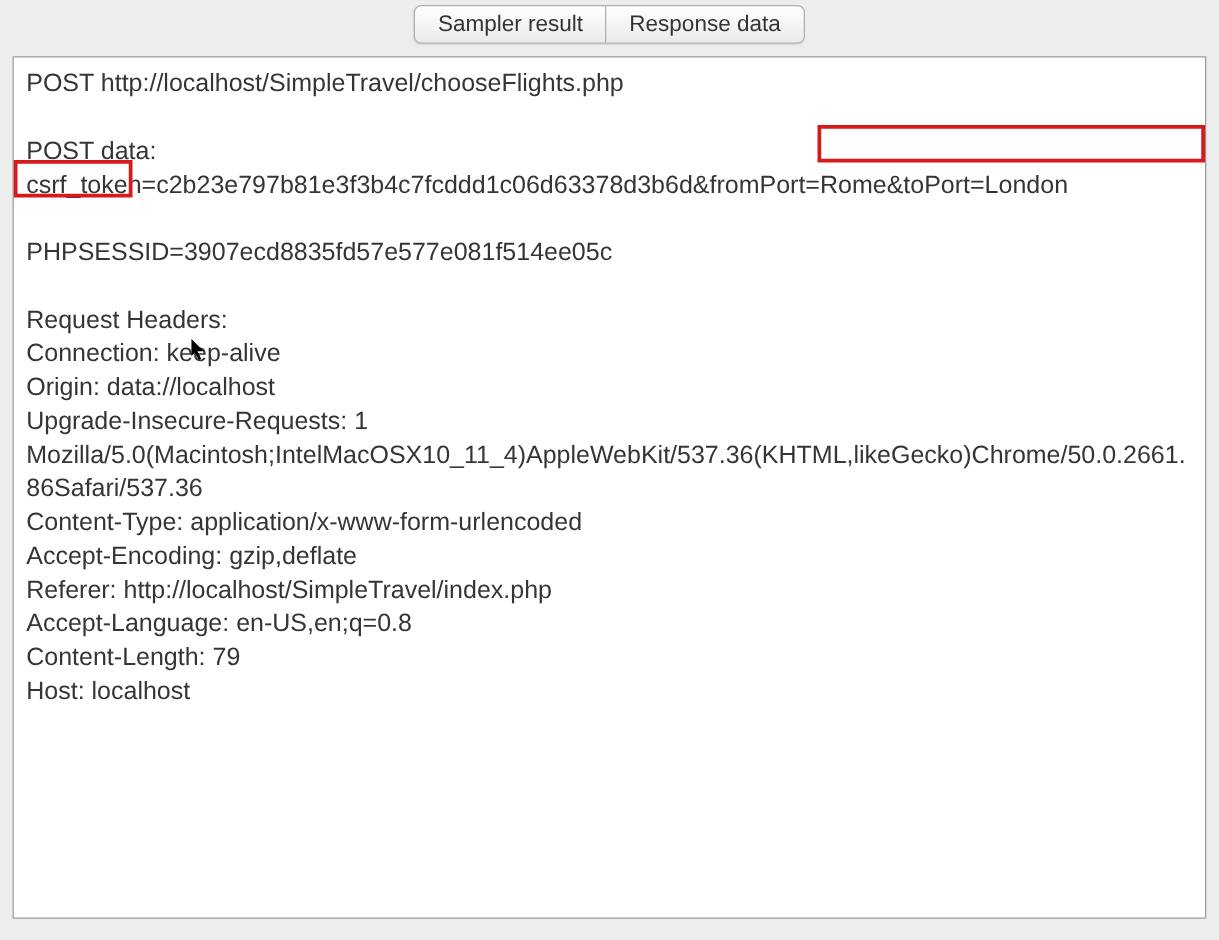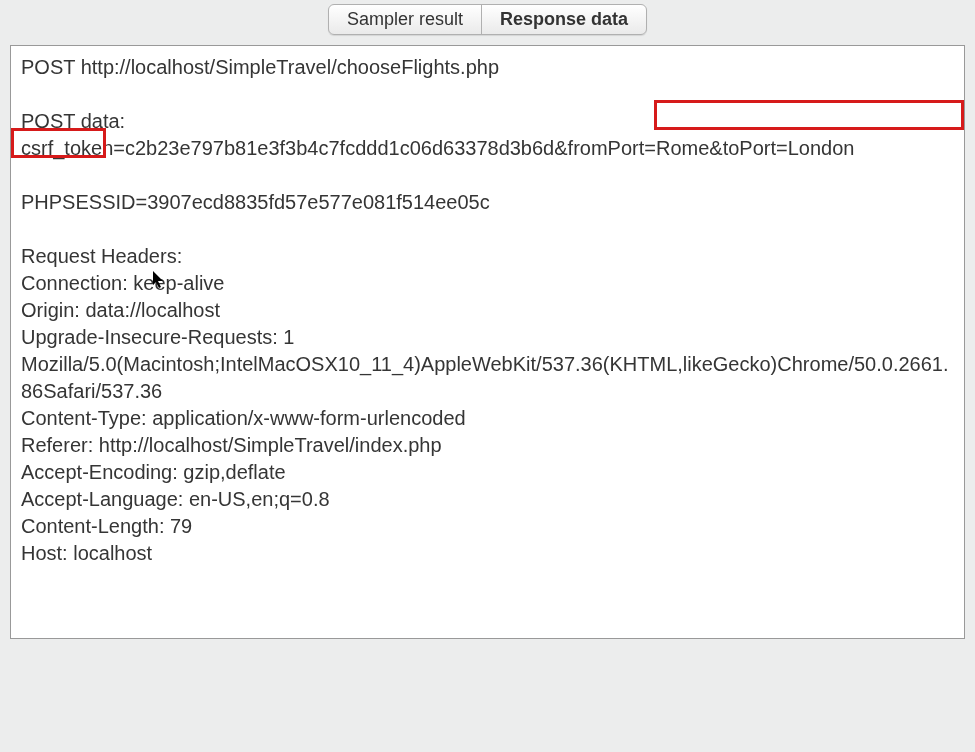--- a/index.html
+++ b/index.html
@@ -26,30 +26,30 @@
       box-shadow: 0 1px 1px rgba(0,0,0,0.1);
     }
     .tab {
       padding: 4px 18px;
       font-size: 18px;
       color: #333;
       border-right: 1px solid #b0b0b0;
       cursor: pointer;
       user-select: none;
     }
-    .tab:last-child { border-right: none; font-weight: bold; }
+    .tab:last-child { border-right: none; }
     .tab.active {
       background: linear-gradient(to bottom, #6aa6f2, #2a63d8);
       color: #ffffff;
     }
     .content-area {
       margin: 0 10px 10px 10px;
       background: #ffffff;
       border: 1px solid #999;
-      height: 594px;
+      height: 690px;
       padding: 8px 10px;
       font-family: "Helvetica Neue", Helvetica, Arial, sans-serif;
       font-size: 20px;
       line-height: 1.35;
       color: #353535;
       position: relative;
       word-break: break-all;
     }
     .request-line { }
     .blank-line { height: 1.35em; }
@@ -105,18 +105,18 @@
   <div><span>csrf_token=c2b23e797b81e3f3b4c7fcddd1c06d63378d3b6d&amp;</span><span>fromPort=Rome&amp;toPort=L</span><span>ondon</span></div>
   <div class="blank-line"></div>
   <div>PHPSESSID=3907ecd8835fd57e577e081f514ee05c</div>
   <div class="blank-line"></div>
   <div class="section-label">Request Headers:</div>
   <div>Connection: keep-alive</div>
   <div>Origin: data://localhost</div>
   <div>Upgrade-Insecure-Requests: 1</div>
   <div>Mozilla/5.0(Macintosh;IntelMacOSX10_11_4)AppleWebKit/537.36(KHTML,likeGecko)Chrome/50.0.2661.86Safari/537.36</div>
   <div>Content-Type: application/x-www-form-urlencoded</div>
+  <div>Accept-Encoding: gzip,deflate</div>
   <div>Referer: http://localhost/SimpleTravel/index.php</div>
-  <div>Accept-Encoding: gzip,deflate</div>
   <div>Accept-Language: en-US,en;q=0.8</div>
   <div>Content-Length: 79</div>
   <div>Host: localhost</div>
 </div>
 
 </body></html>

